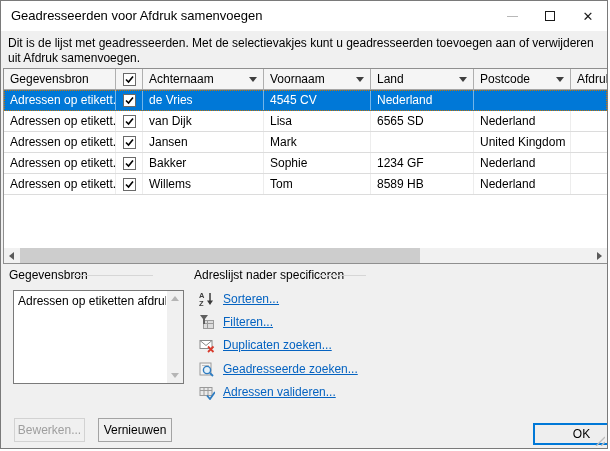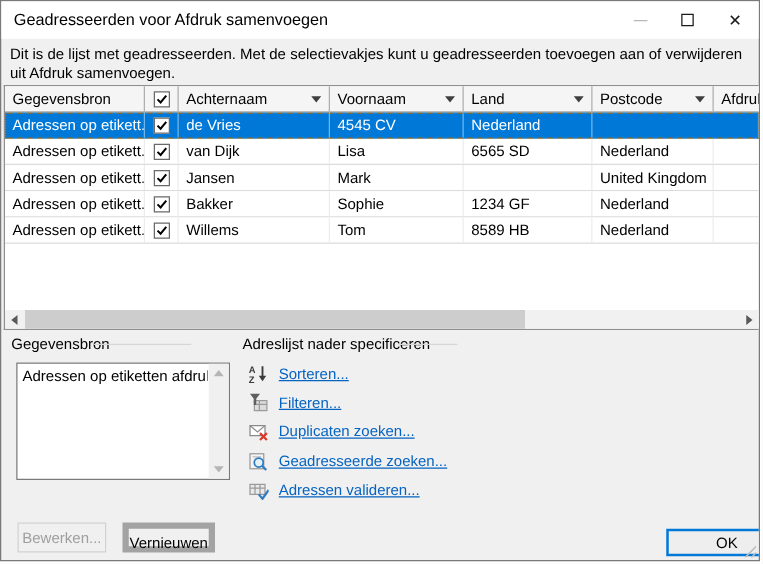--- a/index.html
+++ b/index.html
@@ -51,21 +51,21 @@
   .listbox .item { padding:3px 4px; white-space:nowrap; overflow:hidden; width:152px; }
   .vscroll { position:absolute; right:0; top:0; width:16px; height:100%; background:#f0f0f0; }
   .vs-btn { position:absolute; left:0; width:16px; height:15px; display:flex; align-items:center; justify-content:center; }
   .vs-up { top:0; } .vs-down { bottom:0; }
   .tri-up { width:0; height:0; border:4px solid transparent; border-bottom:5px solid #b5b5b5; border-top:none; }
   .tri-down { width:0; height:0; border:4px solid transparent; border-top:5px solid #b5b5b5; border-bottom:none; }
 
   
   .btn { position:absolute; height:24px; background:#f0f0f0; text-align:center; line-height:22px;margin-top:24px; }
   .btn-edit { left:13px; top:393px; width:71px; border:1px solid #d2d2d2; color:#9e9e9e; }
-  .btn-refresh { left:97px; top:393px; width:74px; border:5px solid #a3a3a3; color:#000; }
+  .btn-refresh { left:97px; top:393px; width:74px; border:1px solid #a3a3a3; color:#000; }
   .btn-ok { left:488px; top:422px; width:97px; height:22px; border:2px solid #0078d7; background:#eeeeee; line-height:18px; position:absolute; text-align:center;margin-left:44px; }
 
   
   .link-row { position:absolute; left:198px; height:17px; display:flex; align-items:center; }
   .link-row .icon { width:16px; height:16px; margin-right:8px; flex:none; }
   .link-row a { color:#0563c1; text-decoration:underline; }
 
   .resize-grip { position:absolute; right:2px; bottom:2px; }
 </style>
 </head>

